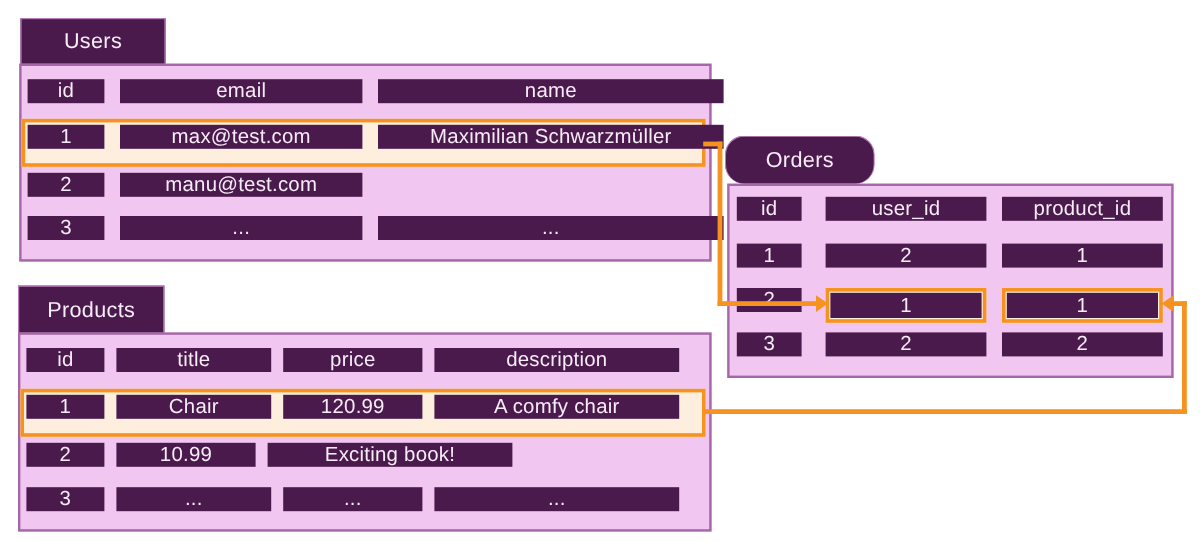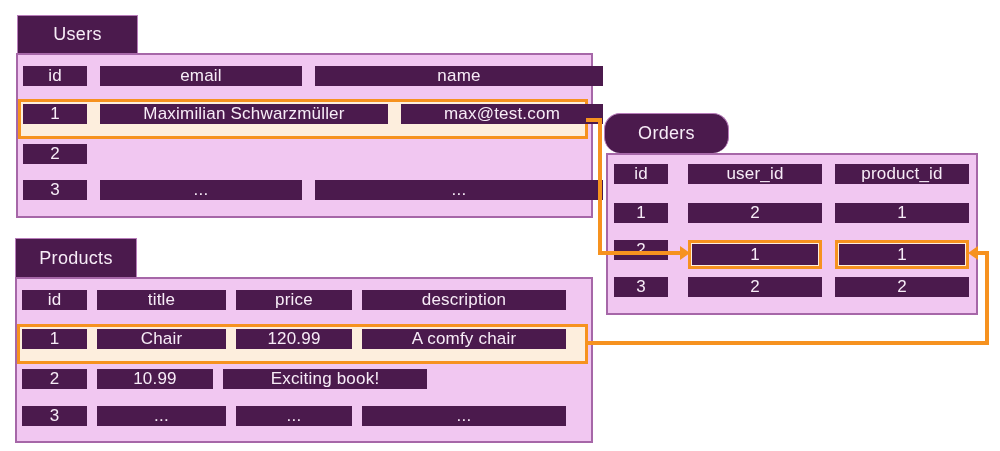--- a/index.html
+++ b/index.html
@@ -71,26 +71,27 @@
   <div class="tab users">Users</div>
   <div class="panel users">
     <div class="row">
       <div class="cell c0">id</div>
       <div class="cell c1">email</div>
       <div class="cell c2">name</div>
     </div>
     <div class="hl-row">
       <div class="row">
         <div class="cell c0">1</div>
+        <div class="cell c1">max@test.com</div>
         <div class="cell c2">Maximilian Schwarzmüller</div>
-        <div class="cell c1">max@test.com</div>
       </div>
     </div>
     <div class="row mt5">
       <div class="cell c0">2</div>
+      <div class="cell c1">manu@test.com</div>
     </div>
     <div class="row mt8">
       <div class="cell c0">3</div>
       <div class="cell c1">...</div>
       <div class="cell c2">...</div>
     </div>
   </div>
 
   <div class="tab orders">Orders</div>
   <div class="panel orders">

